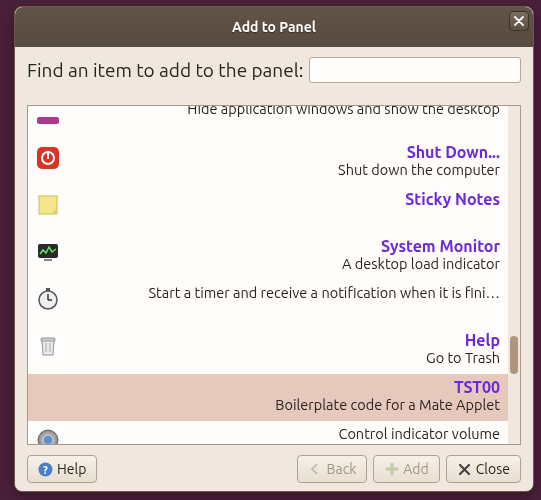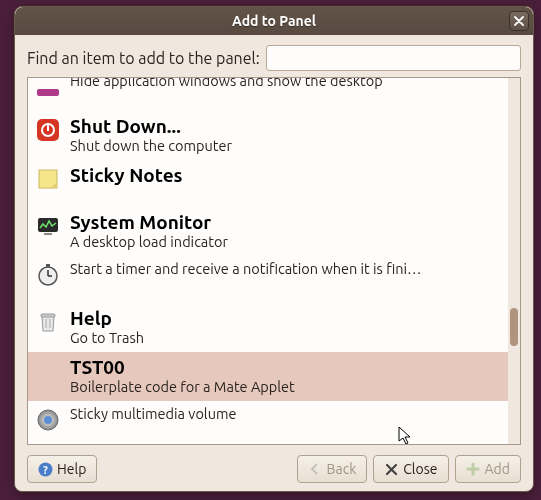--- a/index.html
+++ b/index.html
@@ -18,21 +18,21 @@
       height: 486px;
       background: #f0e8df;
       border: 1px solid #6b5a4a;
       border-radius: 8px;
       box-shadow: 0 4px 12px rgba(0,0,0,0.3);
       display: flex;
       flex-direction: column;
       overflow: hidden;
     }
     .titlebar {
-      height: 28px;
+      height: 40px;
       background: linear-gradient(to bottom, #625348, #574a40);
       border-radius: 8px 8px 0 0;
       display: flex;
       align-items: center;
       justify-content: center;
       position: relative;
       color: #fff;
       font-weight: bold;
       font-size: 14px;
       text-shadow: 0 1px 1px rgba(0,0,0,0.4);
@@ -59,40 +59,41 @@
       flex-direction: column;
       gap: 6px;
       overflow: hidden;
     }
     .search-row {
       display: flex;
       align-items: center;
       gap: 6px;
     }
     .search-label {
-      font-size: 16px;
+      font-size: 19px;
       color: #2a2420;
     }
     .search-input {
       flex: 1;
       height: 26px;
       border: 1px solid #b8a896;
       background: #fefdfb;
       border-radius: 3px;
       padding: 0 6px;
       font-size: 14px;
       outline: none;
     }
     .list-container {
-      margin-top: 0;
+      margin-top: 16px;
       flex: 1;
       border: 1px solid #a89a88;
       background: #fefdfb;
       overflow: hidden;
       position: relative;
+      text-align: right;
     }
     .list-inner {
       position: absolute;
       top: 0; left: 0; right: 12px; bottom: 0;
       overflow: hidden;
     }
     .scrollbar-track {
       position: absolute;
       right: 0; top: 0; bottom: 0;
       width: 12px;
@@ -131,22 +132,22 @@
       display: flex;
       align-items: center;
       justify-content: center;
     }
     .item-text {
       flex: 1;
       min-width: 0;
     }
     .item-title {
       font-weight: bold;
-      font-size: 19px;
-      color: #000000;
+      font-size: 16px;
+      color: #6d28d9;
       white-space: nowrap;
       overflow: hidden;
       text-overflow: ellipsis;
     }
     .item-desc {
       font-size: 14.5px;
       color: #2a2420;
       white-space: nowrap;
       overflow: hidden;
       text-overflow: ellipsis;
@@ -317,21 +318,21 @@
                   <radialGradient id="vg">
                     <stop offset="0%" stop-color="#eee"></stop>
                     <stop offset="100%" stop-color="#888"></stop>
                   </radialGradient>
                 </defs>
                 <circle cx="12" cy="12" r="10" fill="url(#vg)" stroke="#666"></circle>
                 <circle cx="12" cy="12" r="4" fill="#5a8fd6"></circle>
               </svg>
           </div>
           <div class="item-text">
-            <div class="item-desc">Sticky multimedia volume</div>
+            <div class="item-desc">Control indicator volume</div>
           </div>
         </div>
 
       </div>
       <div class="scrollbar-track">
         <div class="scrollbar-thumb"></div>
       </div>
 
       <div class="cursor">
         <svg width="16" height="20" viewBox="0 0 16 20">
@@ -352,33 +353,33 @@
       </div>
       <div class="right">
         <div class="btn disabled">
           <span class="btn-icon">
             <svg width="14" height="14" viewBox="0 0 14 14">
                 <path d="M9 2 L4 7 L9 12" fill="none" stroke="#888" stroke-width="2"></path>
               </svg>
           </span>
           <span>Back</span>
         </div>
+        <div class="btn disabled">
+          <span class="btn-icon">
+            <svg width="14" height="14" viewBox="0 0 14 14">
+                <path d="M7 2 L7 12 M2 7 L12 7" stroke="#7aa85a" stroke-width="3" stroke-linecap="round"></path>
+              </svg>
+          </span>
+          <span>Add</span>
+        </div>
         <div class="btn">
           <span class="btn-icon">
             <svg width="13" height="13" viewBox="0 0 13 13">
                 <path d="M2 2 L11 11 M11 2 L2 11" stroke="#444" stroke-width="2.2" stroke-linecap="round"></path>
               </svg>
           </span>
           <span>Close</span>
         </div>
-        <div class="btn disabled">
-          <span class="btn-icon">
-            <svg width="14" height="14" viewBox="0 0 14 14">
-                <path d="M7 2 L7 12 M2 7 L12 7" stroke="#7aa85a" stroke-width="3" stroke-linecap="round"></path>
-              </svg>
-          </span>
-          <span>Add</span>
-        </div>
       </div>
     </div>
 
   </div>
 </div>
 
 </body></html>

